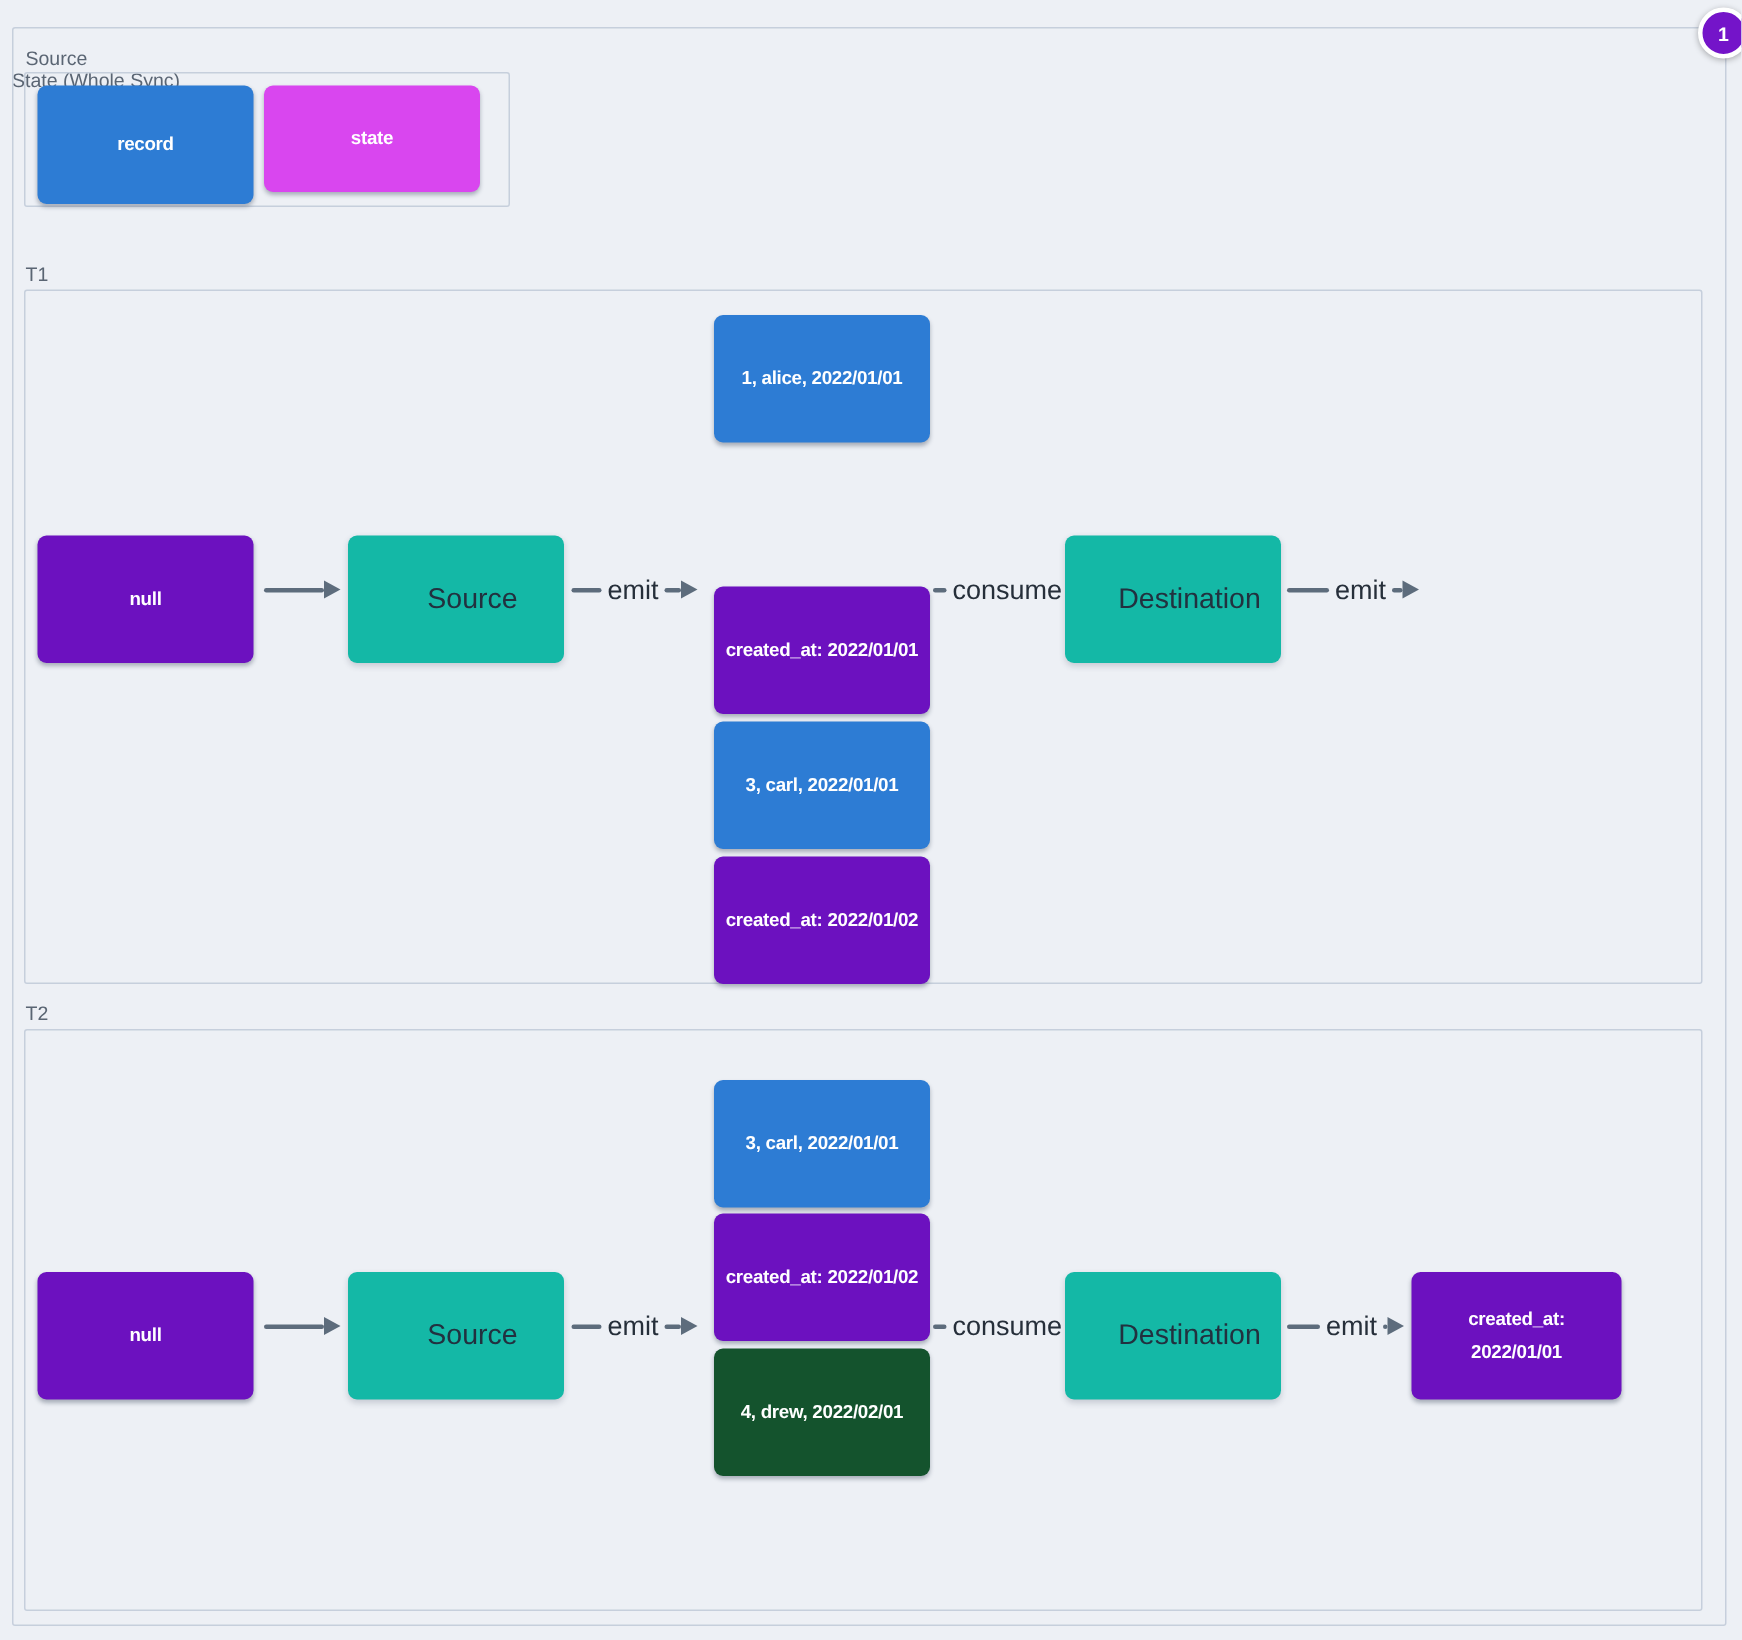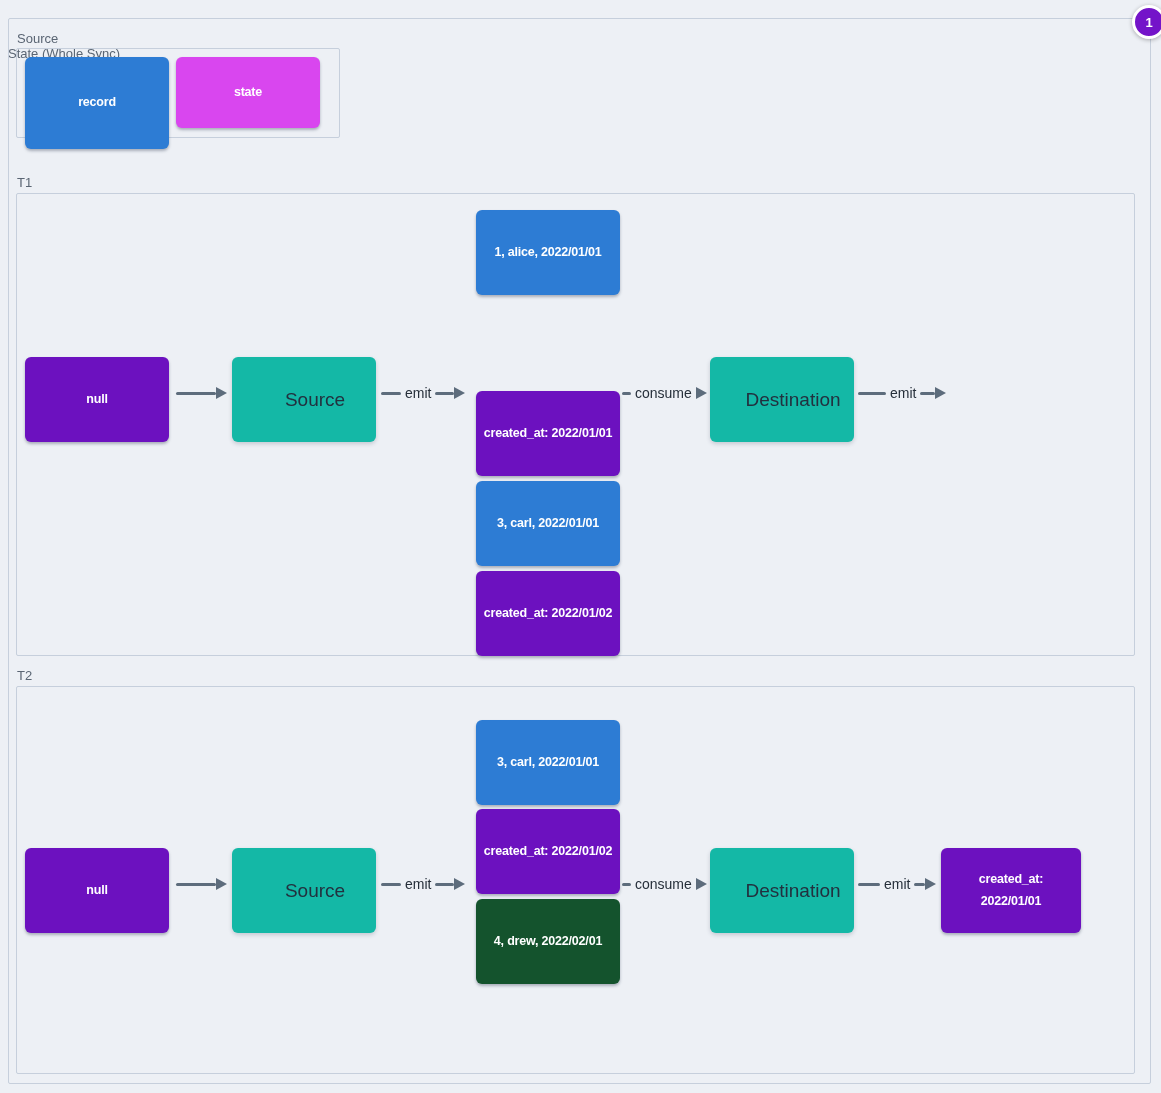--- a/index.html
+++ b/index.html
@@ -22,21 +22,21 @@
     line-height:1.75; padding:0 6px; box-sizing:border-box;
     box-shadow:0 2px 3px rgba(40,52,74,0.35);
   }
   .node.plain {
     background:#14b8a6; color:#22313f; font-weight:400; font-size:19px;
     letter-spacing:0; box-shadow:0 2px 4px rgba(40,52,74,0.20);padding-left:28px;
   }
   .edge { position:absolute; display:flex; align-items:center; height:20px; }
   .edge .seg { height:3px; background:#5d6c7c; border-radius:2px; flex:1 1 auto; }
   .edge .seg.lead { flex:0 0 auto; }
-  .edge .elabel { padding:0 4px; font-size:14px; color:#262f3a; white-space:nowrap; }
+  .edge .elabel { padding:0 4px; font-size:18px; color:#262f3a; white-space:nowrap; }
   .edge .head {
     flex:0 0 auto; width:0; height:0;
     border-left:11px solid #5d6c7c;
     border-top:6.5px solid transparent; border-bottom:6.5px solid transparent;
   }
   .badge {
     position:absolute; width:28px; height:28px; border-radius:50%;
     border:3px solid #ffffff; color:#ffffff;
     display:flex; align-items:center; justify-content:center;
     font-size:13px; font-weight:700;
@@ -49,21 +49,21 @@
 <div class="page">
 
   <div class="frame-label" style="left:8px; top:2px;margin-top:44px;">State (Whole Sync)</div>
 
   <div class="frame" style="left:8px; top:18px; width:1141px; height:1064px;"></div>
 
   <div class="badge" style="left: 1132px; top: 5px; background-color: rgb(116, 20, 201);">1</div>
 
   <div class="frame-label" style="left:17px; top:31px;">Source</div>
   <div class="frame" style="left:16px; top:48px; width:322px; height:88px;"></div>
-  <div class="node" style="left: 25px; top: 57px; height: 92px; background-color: rgb(45, 124, 212);">record</div>
+  <div class="node" style="left: 25px; top: 57px; height: 79px; background-color: rgb(45, 124, 212);">record</div>
   <div class="node" style="left: 176px; top: 57px; height: 71px; background-color: #d946ef;">state</div>
 
   <div class="frame-label" style="left:17px; top:175px;">T1</div>
   <div class="frame" style="left:16px; top:193px; width:1117px; height:461px;"></div>
 
   <div class="node" style="left: 25px; top: 357px; background-color: rgb(108, 17, 191);">null</div>
 
   <div class="edge" style="left:176px; top:383px; width:51px;">
     <i class="seg"></i>
     <b class="head"></b>

